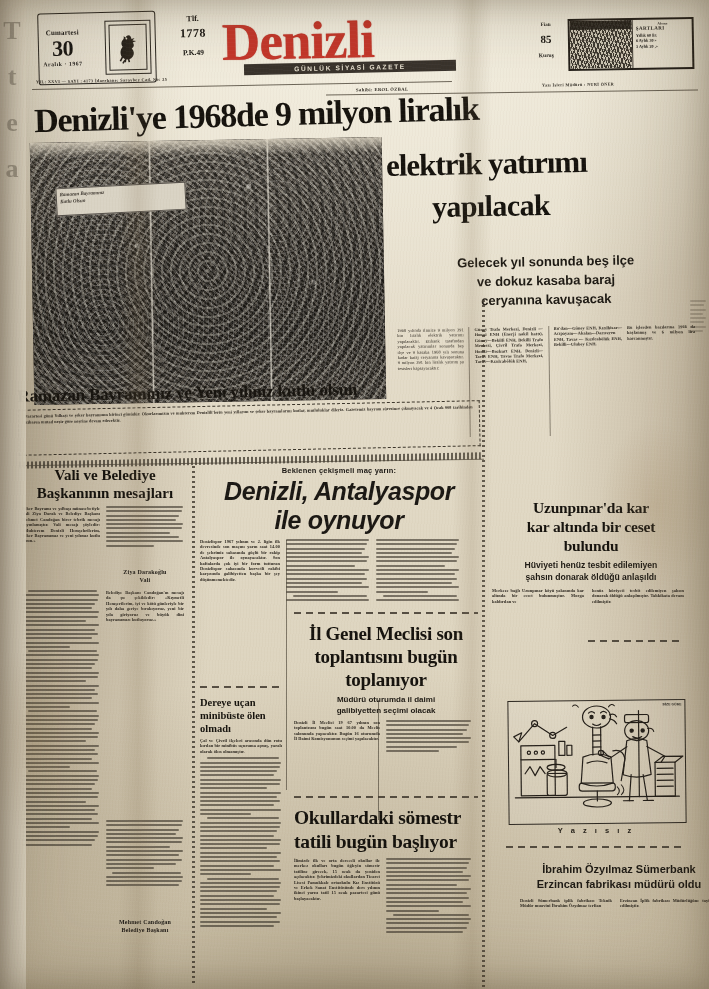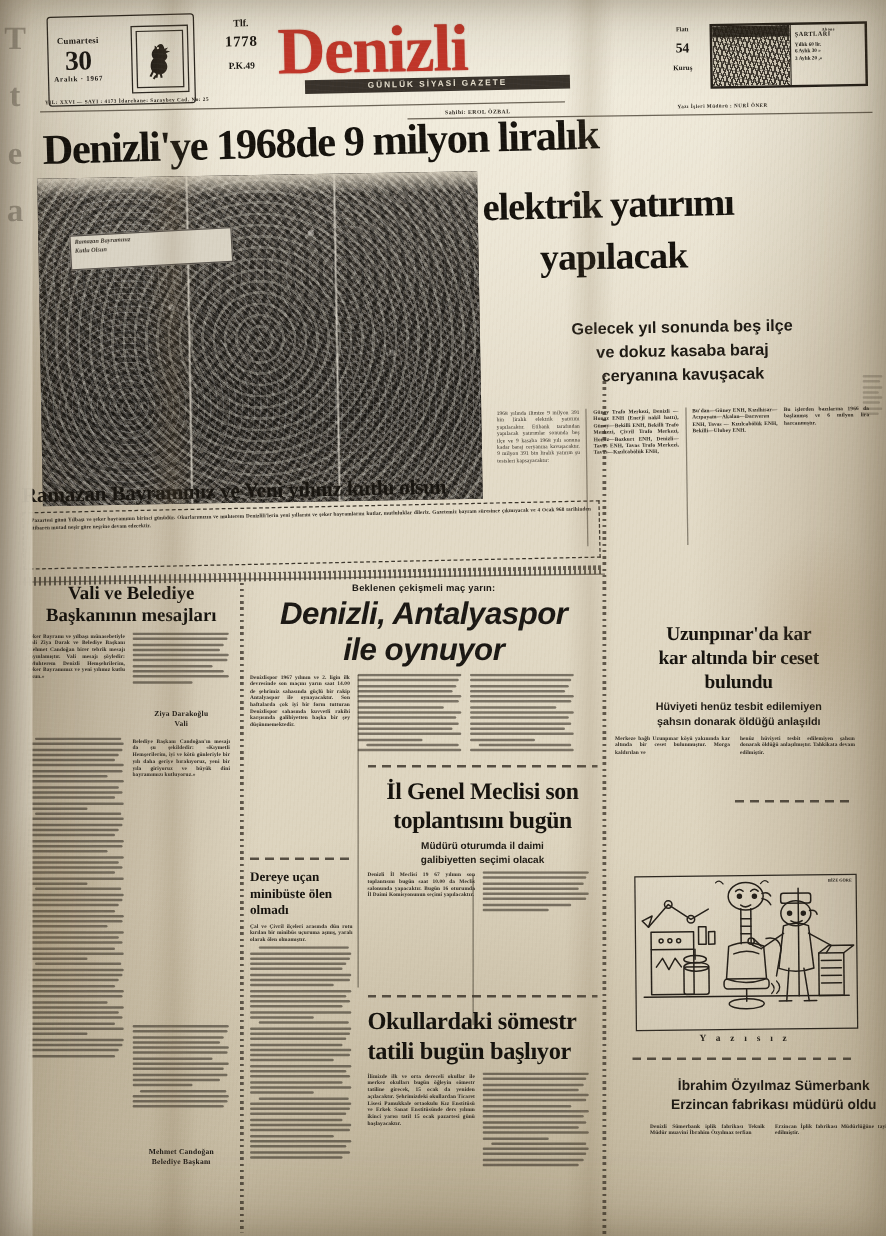--- a/index.html
+++ b/index.html
@@ -209,21 +209,21 @@
   .deck{font-family:"Liberation Sans",sans-serif;font-weight:700;font-size:8px;line-height:11px;text-align:center;color:#1d1913;}
   .sig{font-weight:700;font-size:6px;text-align:center;line-height:8px;letter-spacing:.2px;}
 
   
   #cartoon{
     position:absolute;left:508px;top:700px;width:176px;height:122px;
     border:1.6px solid #2c2720;background:rgba(255,255,255,.10);transform:rotate(-.6deg);
   }
   .yazisiz{
     position:absolute;left:508px;top:826px;width:176px;text-align:center;
-    font-family:Liberation Serif, serif;font-weight:700;font-size:7.5px;letter-spacing:3px;color:#26211a;
+    font-family:Liberation Sans, sans-serif;font-weight:700;font-size:7.5px;letter-spacing:3px;color:#26211a;
   }
   
   .fold{
     position:absolute;top:0;height:989px;width:40px;pointer-events:none;
     background:linear-gradient(90deg,rgba(255,255,255,0),rgba(120,100,70,.16),rgba(255,255,255,0));
   }
   .stain{position:absolute;border-radius:50%;pointer-events:none;}
 </style>
 </head>
 <body>
@@ -261,21 +261,21 @@
 
     <div id="logo">
       <div class="word">Denizli</div>
       <div class="strip">
         <span>GÜNLÜK SİYASİ GAZETE</span>
       </div>
     </div>
 
     <div class="price">
       <div class="p1">Fiatı</div>
-      <div class="p2">54</div>
+      <div class="p2">85</div>
       <div class="p3">Kuruş</div>
     </div>
 
     <div class="subsbox">
       <div class="subspic">
         <div style="position:absolute;inset:0;background-image:
               repeating-linear-gradient(72deg,#241f19 0 1px,rgba(0,0,0,0) 1px 3px),
               repeating-linear-gradient(-66deg,#241f19 0 1px,rgba(0,0,0,0) 1px 4px),
               repeating-linear-gradient(12deg,rgba(36,31,25,.5) 0 1px,rgba(0,0,0,0) 1px 5px);opacity:.85;"></div>
         <div style="position:absolute;left:0;top:0;width:100%;height:9px;background:#241f19;opacity:.9;"></div>
@@ -553,20 +553,21 @@
             <div class="ln s3"></div>
         </div>
       </div>
     </div>
   </div>
 
   <div style="position:absolute;left:294px;top:622px;width:184px;">
     <div class="hdash" style="left:0;top:-10px;width:184px"></div>
     <div class="sechead" style="font-size:19px;line-height:23px;text-align:center;letter-spacing:-.3px">İl Genel Meclisi son</div>
     <div class="sechead" style="font-size:19px;line-height:23px;text-align:center;letter-spacing:-.3px">toplantısını bugün</div>
+    <div class="sechead" style="font-size:19px;line-height:23px;text-align:center;letter-spacing:-.3px">toplanıyor</div>
     <div class="deck" style="margin-top:3px">Müdürü oturumda il daimi</div>
     <div class="deck">galibiyetten seçimi olacak</div>
     <div style="display:flex;gap:6px;margin-top:4px;">
       <div style="width:86px" class="realtext b">Denizli İl Meclisi 19 67 yılının son toplantısını bugün saat 10.00 da Meclis salonunda yapacaktır. Bugün 16 oturumda İl Daimi Komisyonunun seçimi yapılacaktır.</div>
       <div style="width:86px">
         <div class="body-lines" style="height:52px">
           <div class="ln s3"></div>
             <div class="ln s1"></div>
             <div class="ln s5"></div>
             <div class="ln s2"></div>

